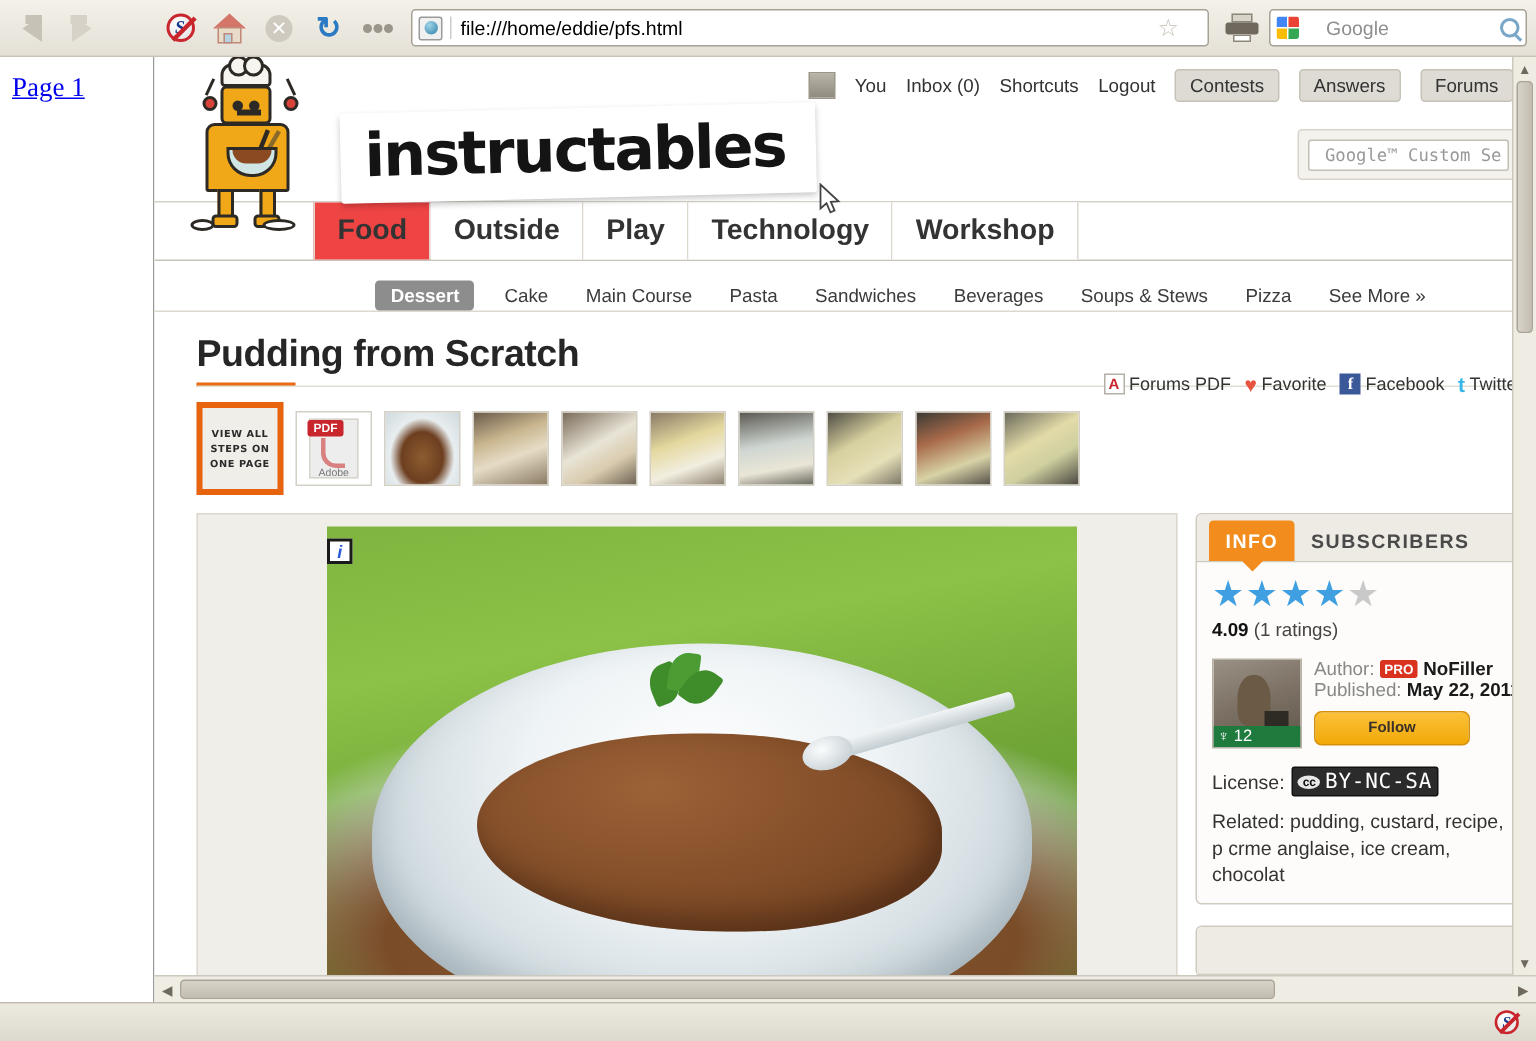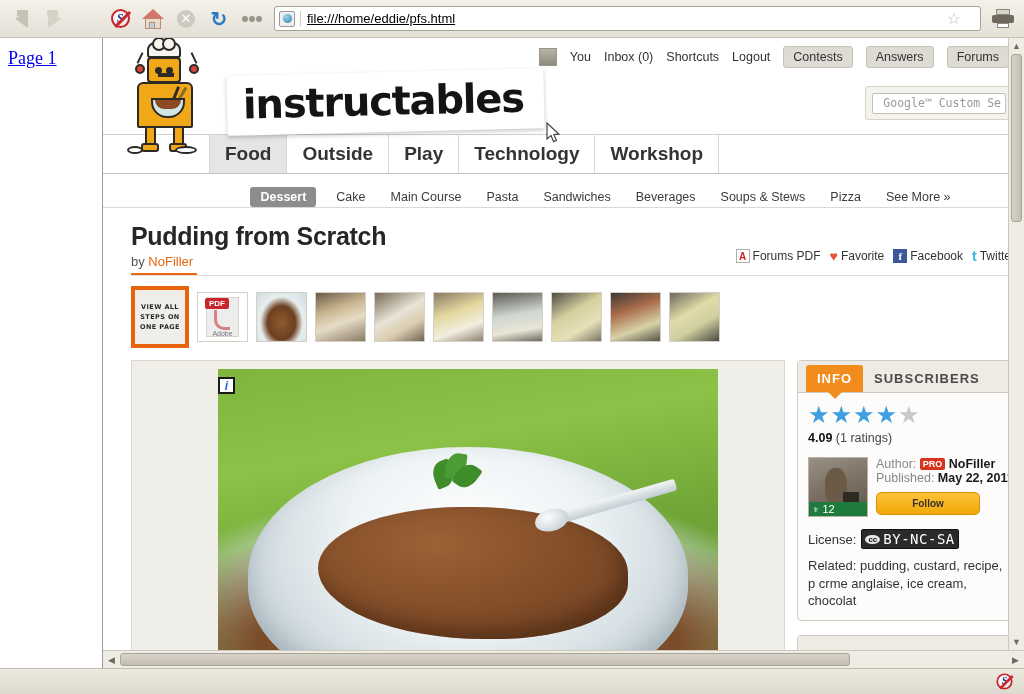--- a/index.html
+++ b/index.html
@@ -90,21 +90,21 @@
     border-radius: 3px; display: flex; align-items: center; padding: 0 4px; gap: 5px; margin: 0 4px;
     min-width: 0;
   }
   .fav-globe {
     width: 16px; height: 16px; border: 1px solid #9a9a9a; background: #f0f0f0;
     display: flex; align-items: center; justify-content: center; flex: none; border-radius: 2px;
   }
   .fav-globe i { width: 9px; height: 9px; border-radius: 50%; background: radial-gradient(circle at 35% 30%, #9fd5e8, #2f7fa8); display: block; }
   .url-text {
     flex: 1; font-size: 13px; color: #000; white-space: nowrap; overflow: hidden;
-    border-left: 1px solid #ccc; padding-left: 6px; text-decoration: underline;
+    border-left: 1px solid #ccc; padding-left: 6px;
   }
   .star-icon { color: #c6c0b4; font-size: 16px; flex: none; }
   .url-chev { flex: none; }
 
   .printer-icon { position: relative; width: 22px; height: 19px; }
   .printer-icon .top { position: absolute; top: 0; left: 4px; width: 14px; height: 6px; background: #d9d4c9; border: 1px solid #8e887c; }
   .printer-icon .mid { position: absolute; top: 6px; left: 0; width: 22px; height: 8px; background: #6e685d; border-radius: 2px; }
   .printer-icon .out { position: absolute; bottom: 0; left: 5px; width: 12px; height: 5px; background: #fff; border: 1px solid #8e887c; }
 
   .searchbox {
@@ -203,21 +203,21 @@
   .gcse-ph { font-size: 11.5px; color: #999; white-space: nowrap; font-family: "DejaVu Sans Mono", monospace; }
 
   .mainnav {
     height: 40px; background: #fff; border-top: 1px solid #d5d1c8; border-bottom: 1px solid #c8c4ba;
     display: flex; align-items: stretch; padding-left: 106px;
   }
   .navcat {
     display: flex; align-items: center; padding: 0 15px; font-size: 19px; font-weight: bold;
     color: #333; border-right: 1px solid #dcd8ce; cursor: pointer; background: #fff;
   }
-  .navcat.active { background: #e5e5e5; }
+  .navcat.active { background: #ef4444; }
   .navcat:first-child { border-left: 1px solid #dcd8ce; }
 
   .subnav {
     height: 34px; background: #fff; border-bottom: 1px solid #ddd9cf;
     display: flex; align-items: flex-end; justify-content: center; gap: 15px; font-size: 12.5px; color: #3b3b3b;
     padding-left: 80px;
   }
   .subitem { cursor: pointer; padding: 3px 5px; }
   .subitem.active { background: #8d8d8d; color: #fff; border-radius: 3px; font-weight: bold; padding: 3px 10px; }
 
@@ -423,20 +423,31 @@
     </div>
 
     <div class="navbtn">
       <span class="printer-icon">
           <i class="top"></i>
           <i class="mid"></i>
           <i class="out"></i>
         </span>
     </div>
 
+    <div class="searchbox">
+      <span class="g-icon">
+          <span class="b"></span>
+          <span class="r"></span>
+          <span class="y"></span>
+          <span class="g"></span>
+        </span>
+      <span class="chev-down"></span>
+      <span class="search-ph">Google</span>
+      <span class="magnifier"></span>
+    </div>
   </div>
 
   <div class="content-area">
 
     <div class="left-pane">
       <span class="page-link">Page 1</span>
     </div>
 
     <div class="right-pane">
       <div class="page-scroll">
@@ -502,24 +513,20 @@
             <span class="subitem">Sandwiches</span>
             <span class="subitem">Beverages</span>
             <span class="subitem">Soups &amp; Stews</span>
             <span class="subitem">Pizza</span>
             <span class="subitem">See More »</span>
           </div>
 
           <div class="article">
             <div class="art-head">
               <h1 class="art-title">Pudding from Scratch</h1>
-              <div class="art-by">
-                <span>by</span>
-                <a>NoFiller</a>
-              </div>
               <div class="art-rule"></div>
               <div class="art-rule-line"></div>
 
               <div class="share-row">
                 <span class="share-item">
                   <span class="ico-pdf">A</span>
                   <span>Forums PDF</span>
                 </span>
                 <span class="share-item">
                   <span class="ico-heart">♥</span>

